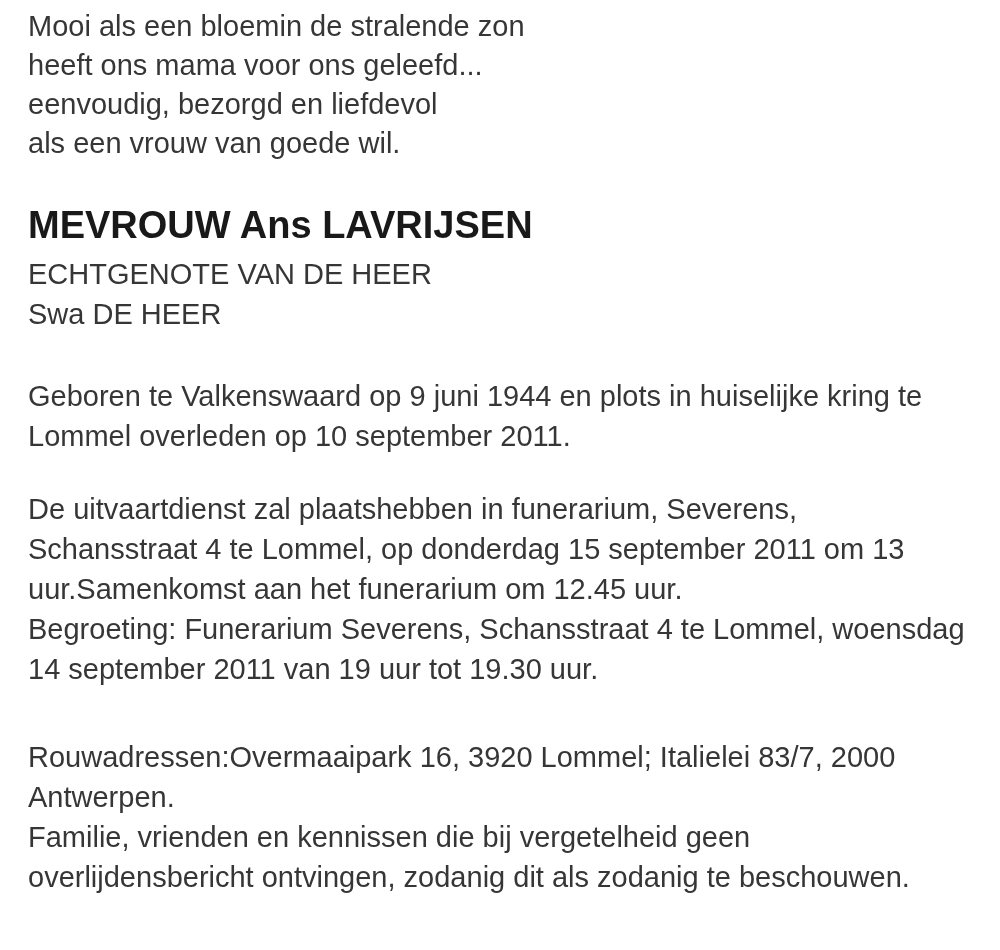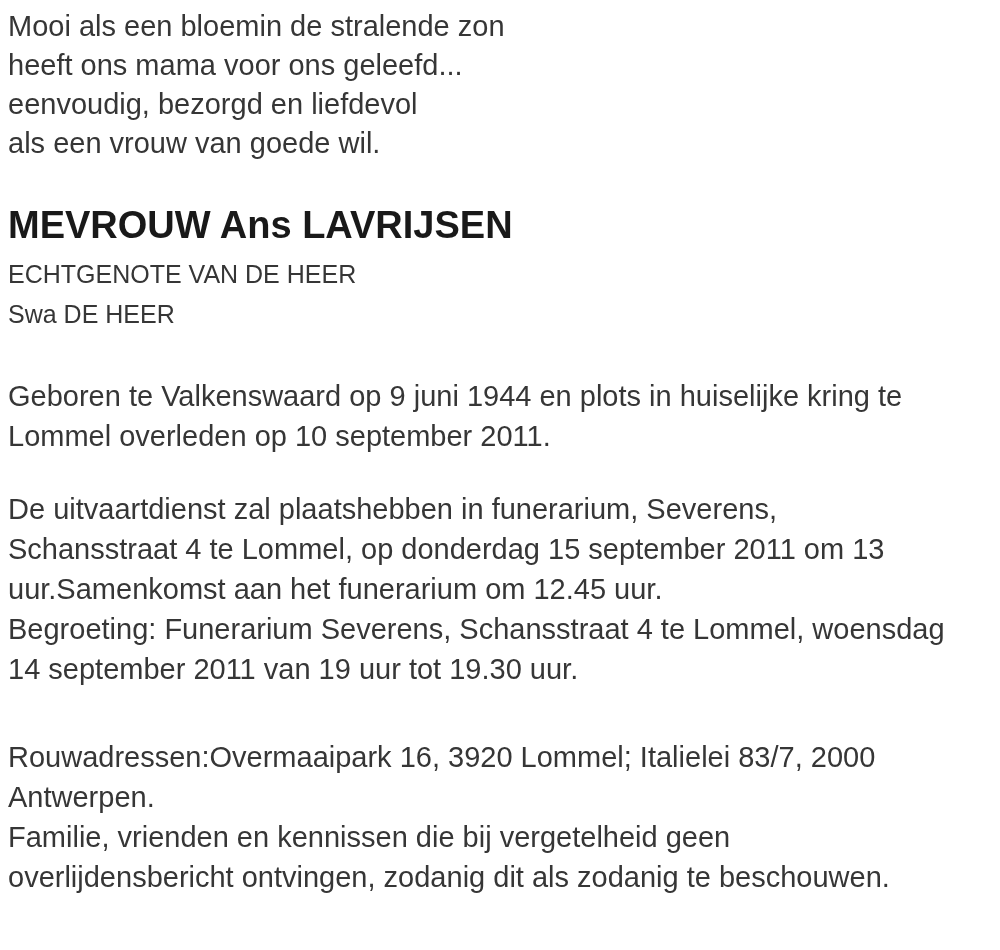--- a/index.html
+++ b/index.html
@@ -8,21 +8,21 @@
     background: #ffffff;
   }
   body {
     width: 1000px;
     height: 950px;
     overflow: hidden;
     font-family: "Liberation Sans", "DejaVu Sans", sans-serif;
     color: #363636;
   }
   .notice {
-    padding: 7px 18px 0 8px;
+    padding: 7px 18px 0 28px;
   }
   .line {
     font-size: 29px;
     line-height: 39px;
     white-space: nowrap;
     font-weight: 400;
   }
   .para .line {
     line-height: 40px;
   }
@@ -31,21 +31,21 @@
   }
   .name-heading {
     font-size: 38px;
     line-height: 44px;
     font-weight: 700;
     color: #191919;
     margin: 40px 0 7px 0;
     white-space: nowrap;
   }
   .subline {
-    font-size: 25px;
+    font-size: 29px;
     line-height: 40px;
     white-space: nowrap;
     font-weight: 400;
   }
   .para-life    { margin-top: 42px; }
   .para-service { margin-top: 33px; }
   .para-mourning{ margin-top: 48px; }
   .para-closing { }
 </style>
 </head>

